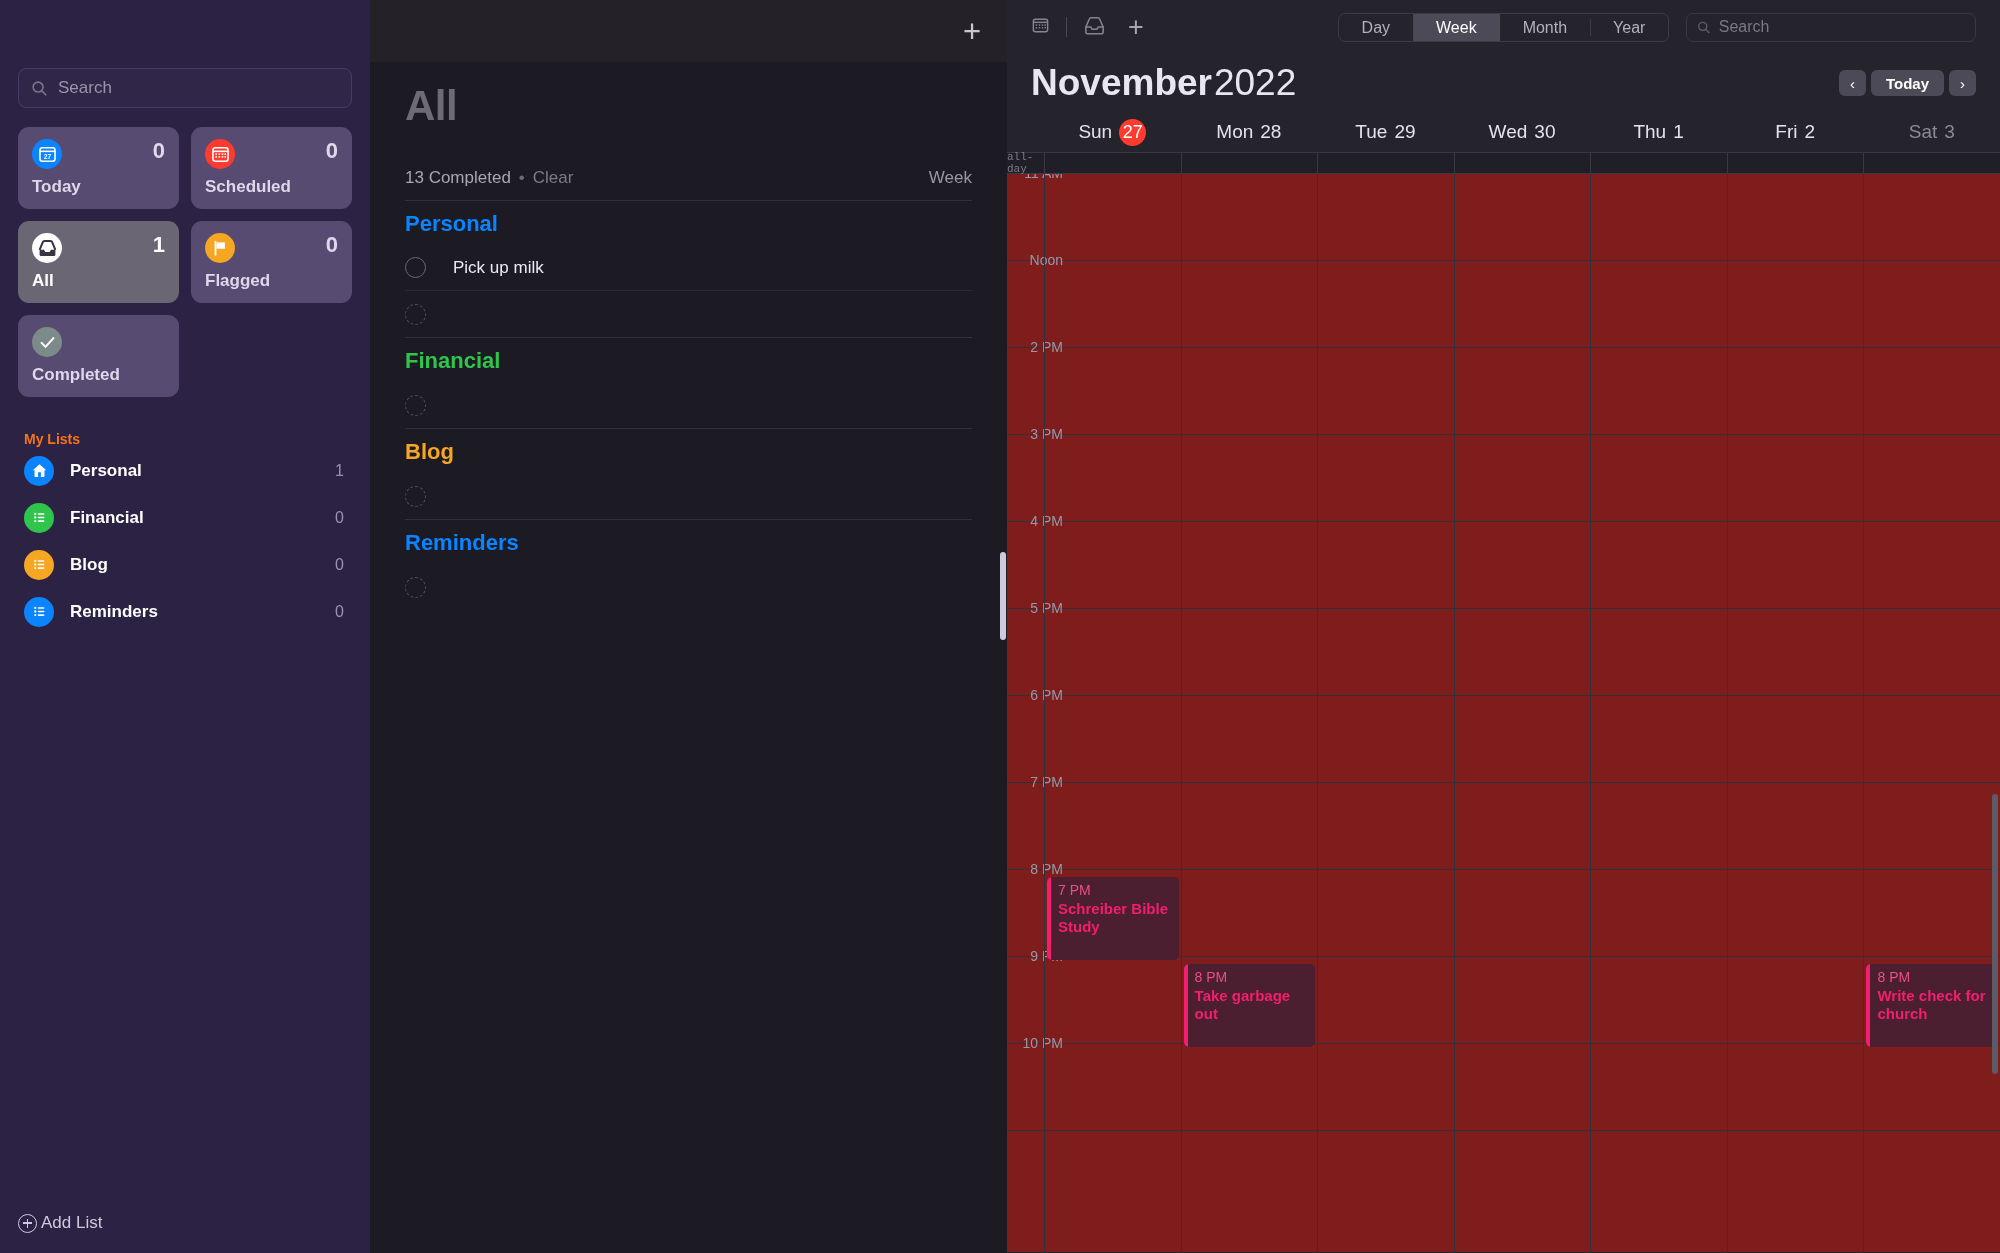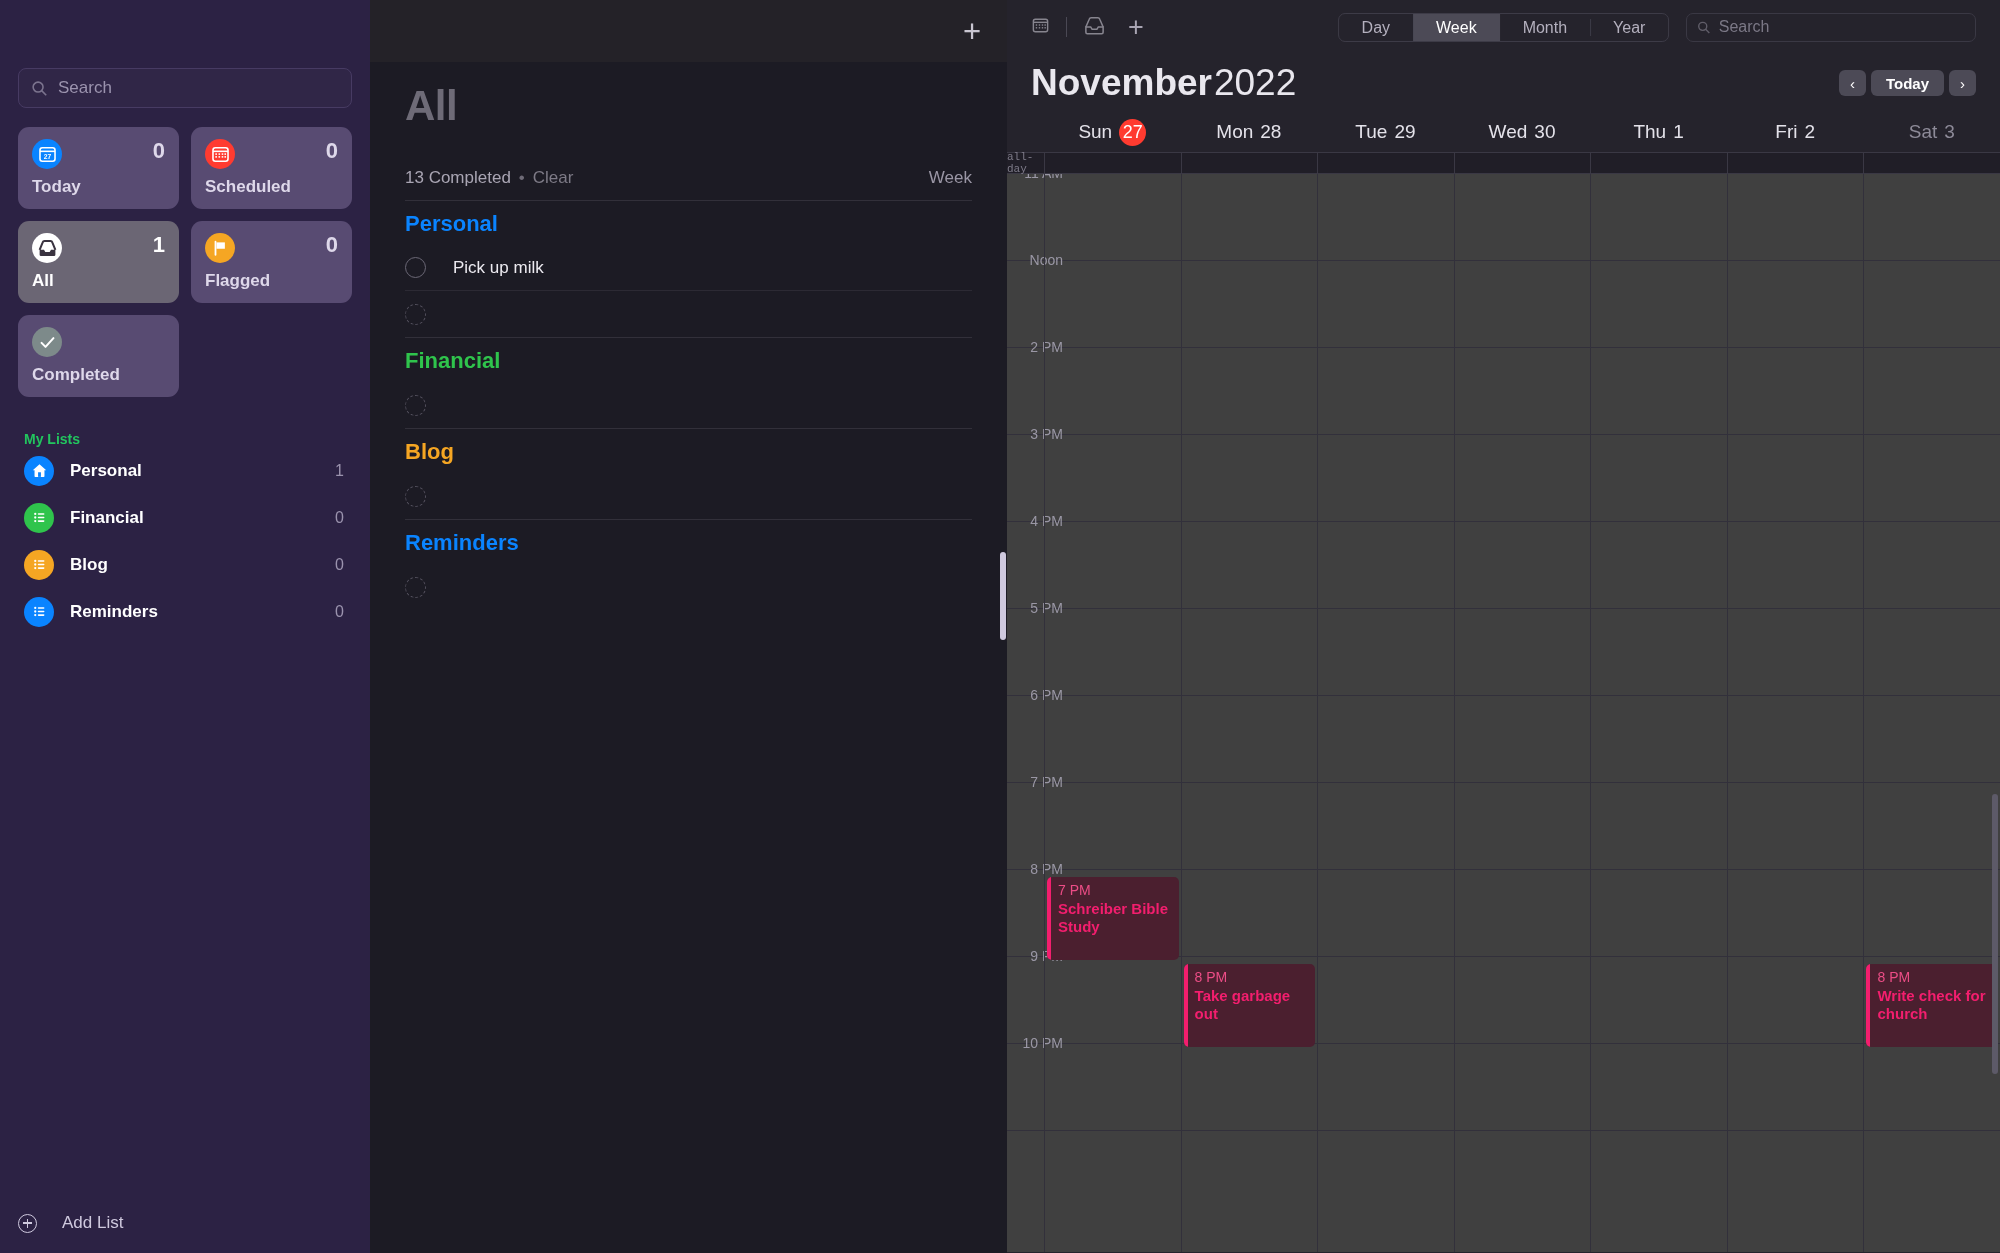--- a/index.html
+++ b/index.html
@@ -75,40 +75,40 @@
 
   .ic-blue   { background: #0a84ff; }
   .ic-red    { background: #ff3b30; }
   .ic-white  { background: #ffffff; }
   .ic-orange { background: #f5a623; }
   .ic-gray   { background: #7d8a8a; }
   .ic-green  { background: #2fc44c; }
 
   .mylists-head {
     margin-top: 34px; padding-left: 6px;
-    font-size: 14px; font-weight: bold; color: #22c55e;
+    font-size: 14px; font-weight: bold; color: #f97316;
   }
   .list-row {
     display: flex; align-items: center;
     height: 47px; padding: 0 8px 0 6px;
     border-radius: 7px;
   }
   .list-row .dot {
     width: 30px; height: 30px; border-radius: 50%;
     display: flex; align-items: center; justify-content: center;
     flex: 0 0 auto;
   }
   .list-row .name {
     margin-left: 16px; font-size: 17px; font-weight: bold; color: #ffffff;
   }
   .list-row .cnt { margin-left: auto; font-size: 16px; color: #9b93ae; }
 
   .add-list {
     position: absolute; left: 18px; bottom: 20px;
-    display: flex; align-items: center; gap: 25px;
+    display: flex; align-items: center; gap: 4px;
     font-size: 17px; color: #cfc9de;
   }
   .add-list .plus-circle {
     width: 19px; height: 19px; border-radius: 50%;
     border: 1.6px solid #cfc9de; position: relative;
   }
   .add-list .plus-circle:before, .add-list .plus-circle:after {
     content: ""; position: absolute; background: #cfc9de;
   }
   .add-list .plus-circle:before { left: 4px; right: 4px; top: 7.5px; height: 1.6px; }
@@ -255,21 +255,21 @@
     width: 37px; font-size: 11px; color: #7e7b89;
     display: flex; align-items: center; justify-content: flex-end;
     padding-right: 4px;
     font-family: Liberation Mono, monospace;
   }
   .allday-cell { flex: 1; border-left: 1px solid #3a3844; }
 
   .grid-area {
     position: relative;
     height: 1078px; overflow: hidden;
-    background: #404040;
+    background: #7f1d1d;
   }
   .hour-rows { position: absolute; inset: 0; }
   .hour-row {
     height: 87px; position: relative;
     border-bottom: 1px solid #32303b;
   }
   .hour-row .hlabel {
     position: absolute; left: 0; top: -9px; width: 56px;
     text-align: right; font-size: 14px; color: #9a97a5;
   }

